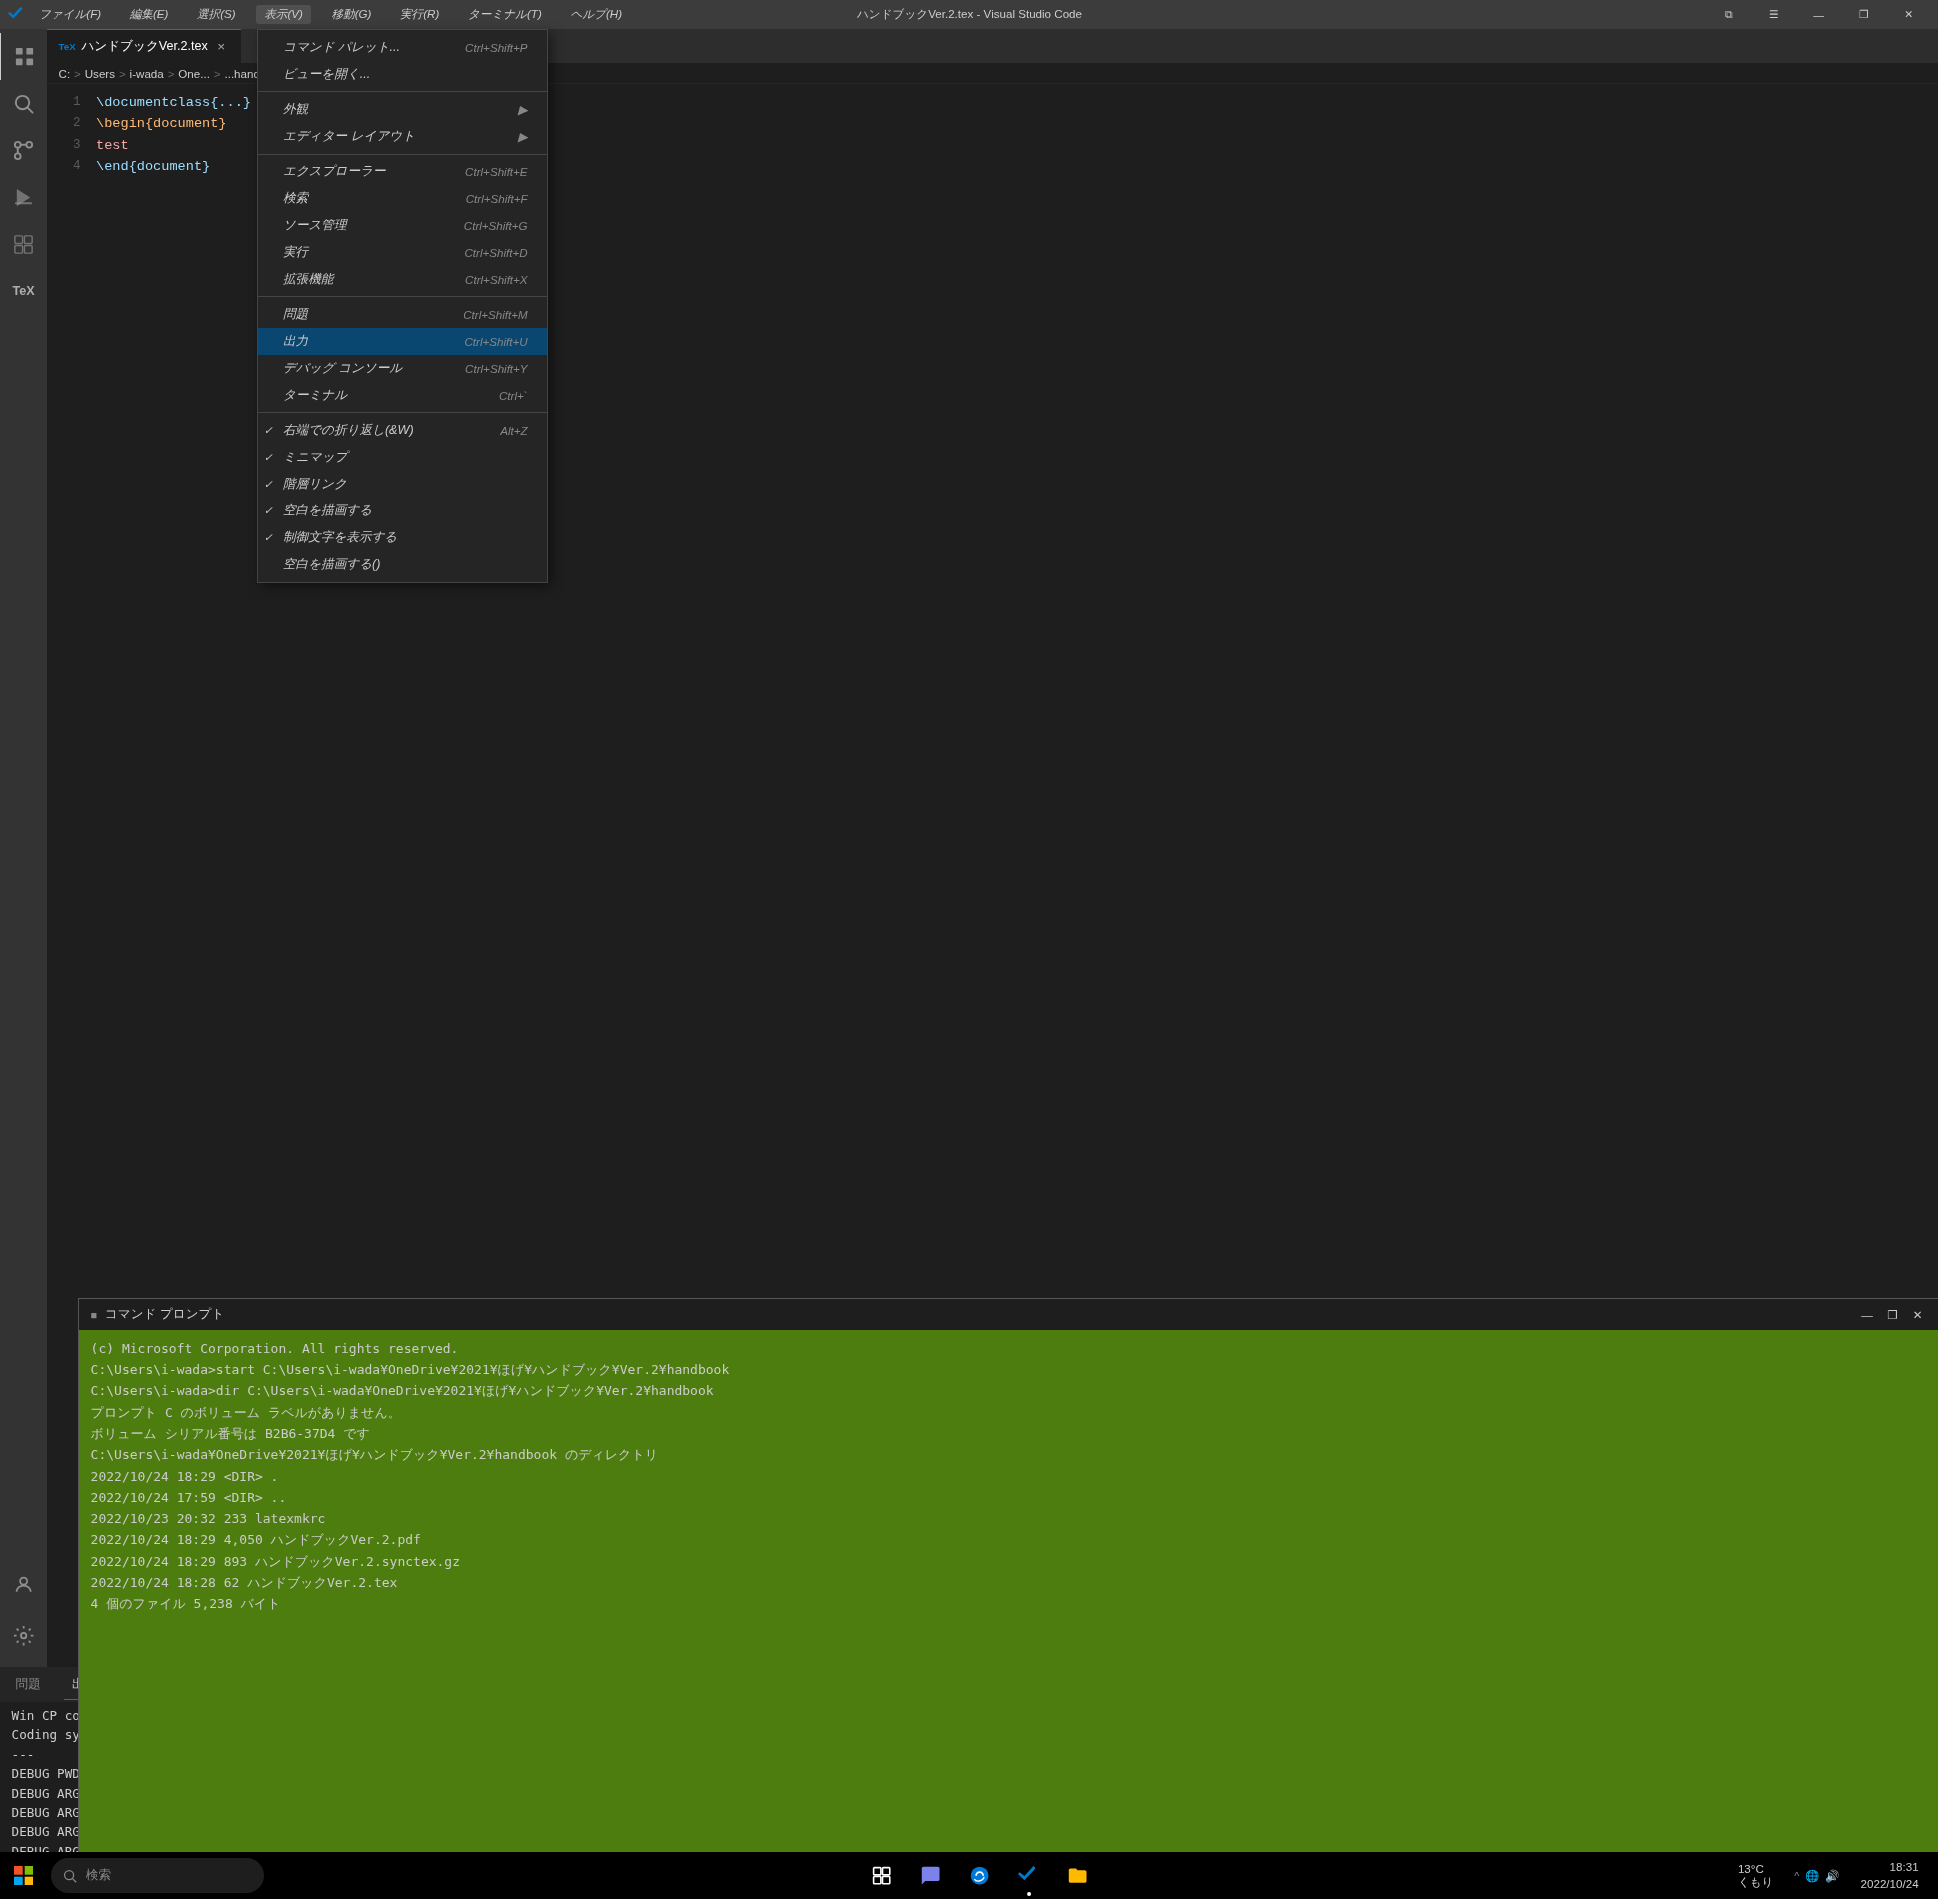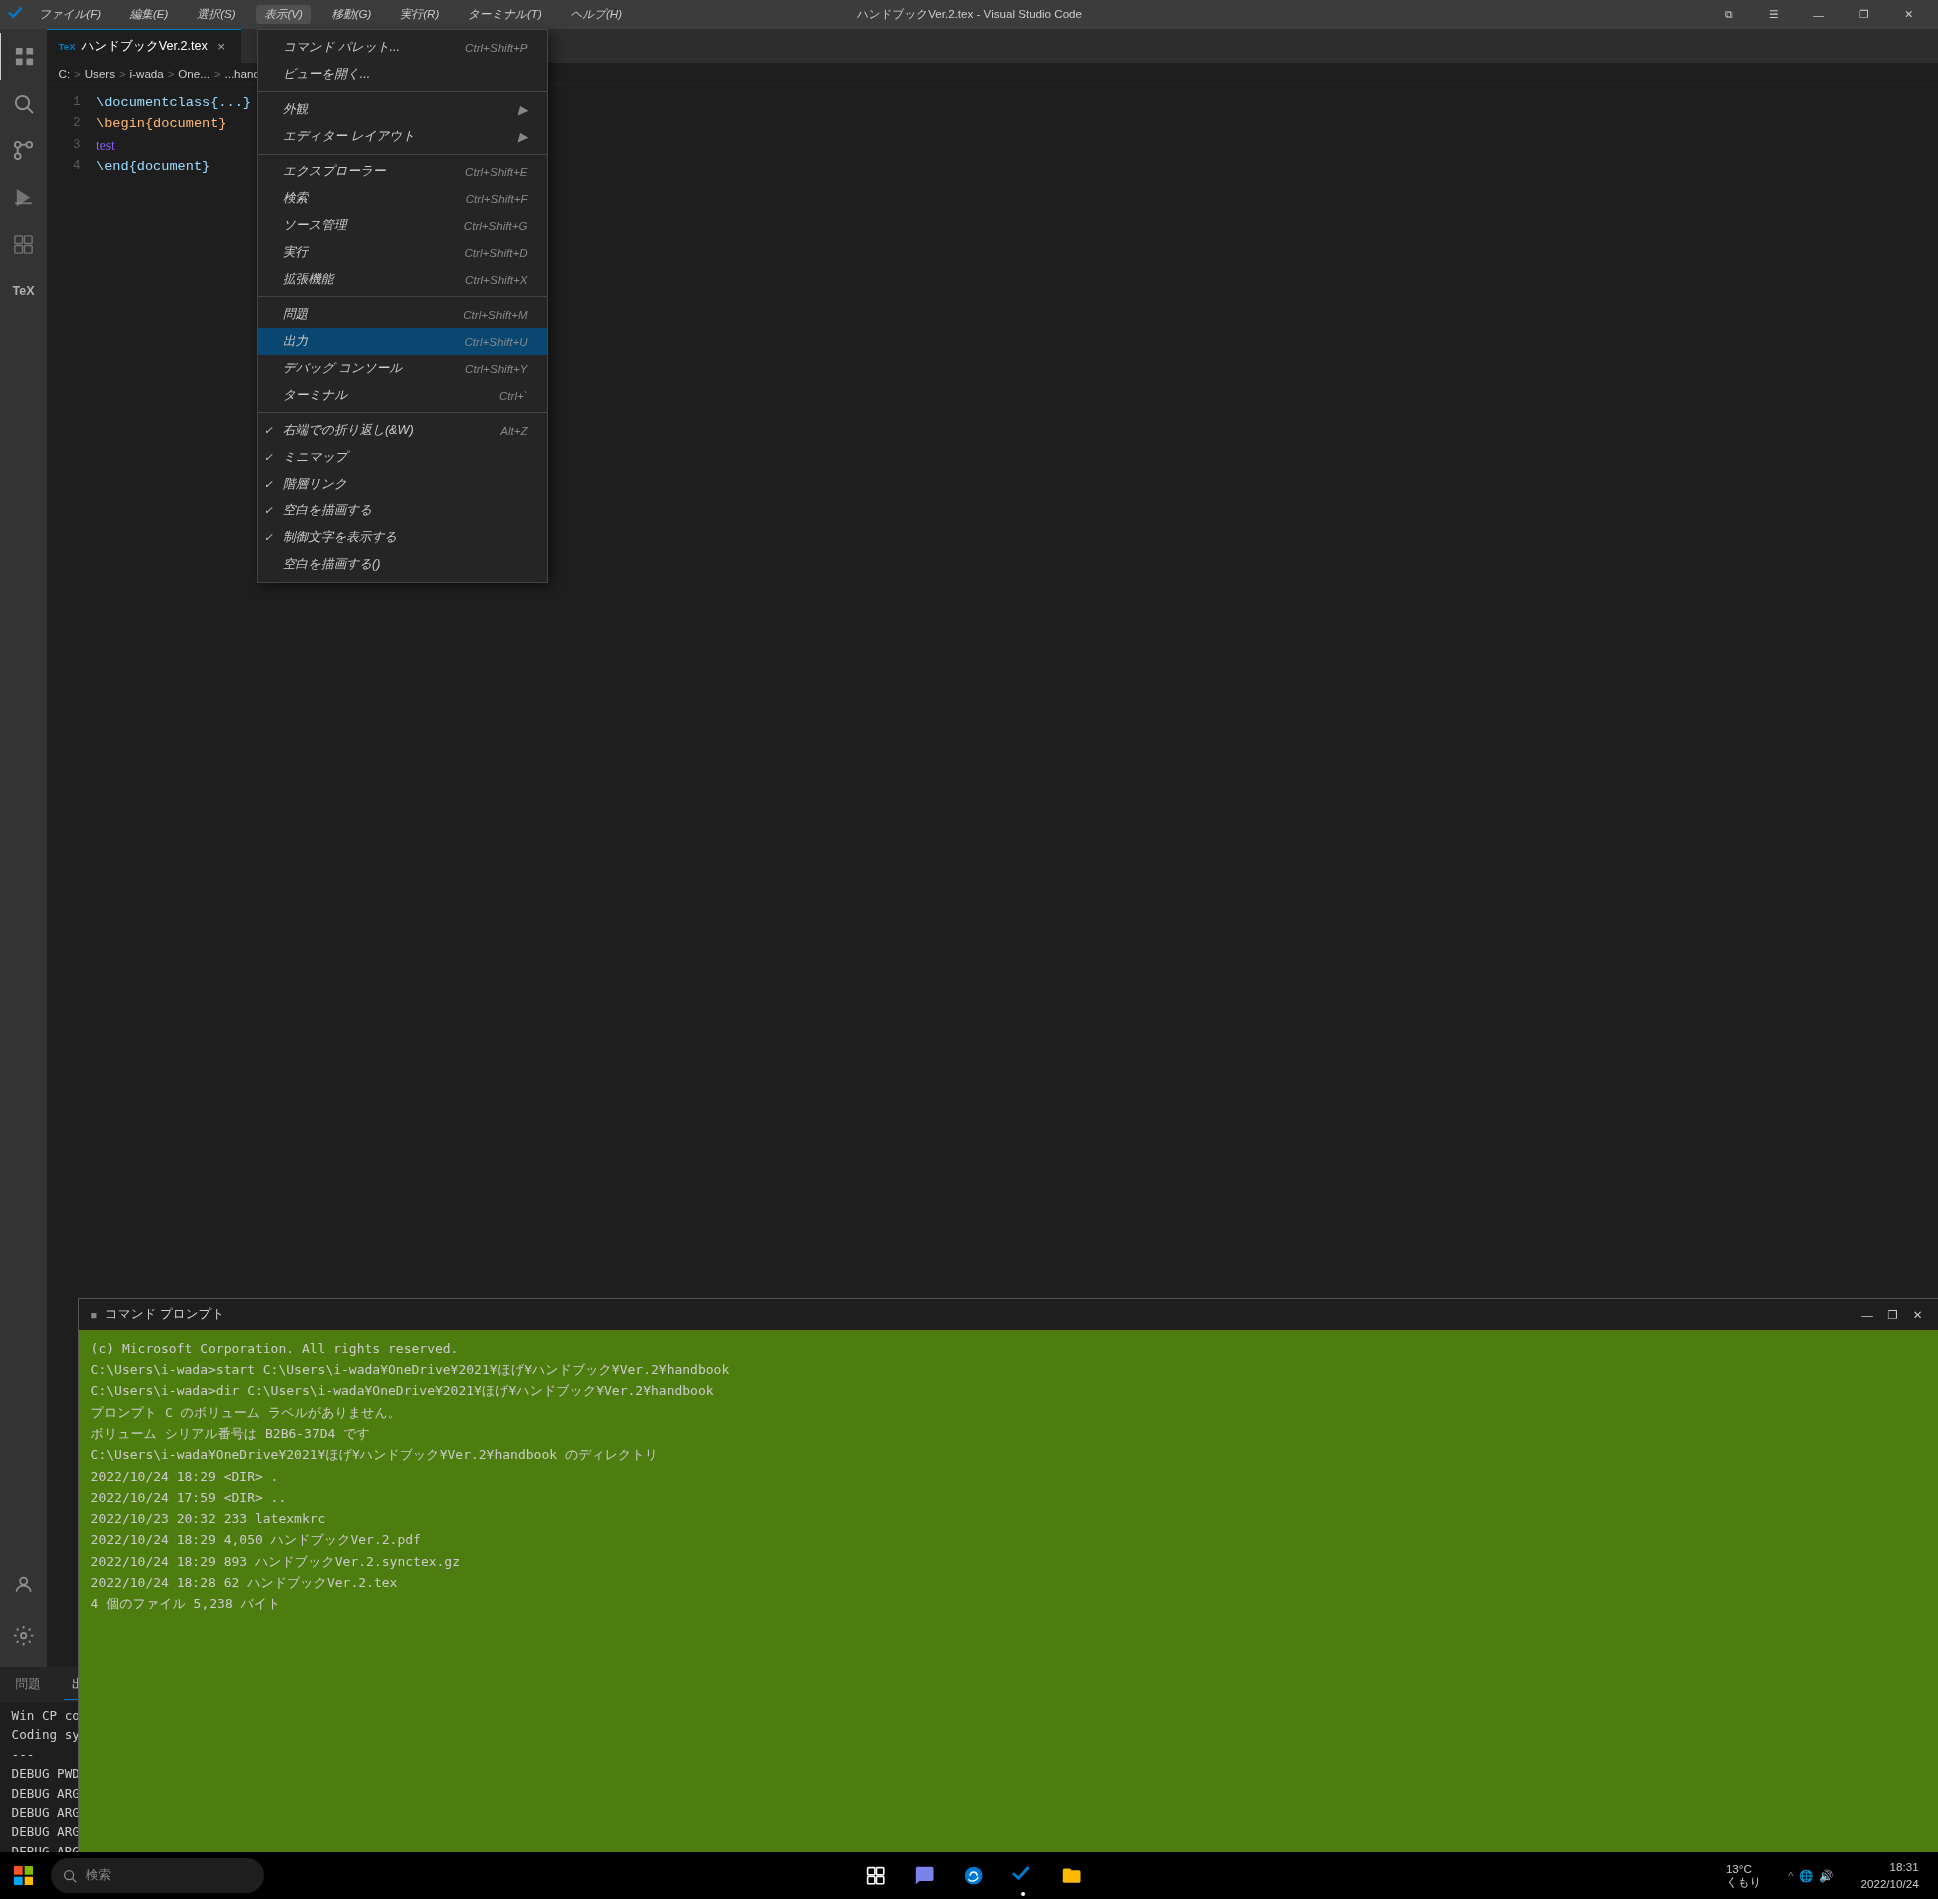--- a/index.html
+++ b/index.html
@@ -388,21 +388,21 @@
       left: 50%;
       transform: translateX(-50%);
       width: 3.9px;
       height: 3.9px;
       background: #ffffff;
       border-radius: 50%;
     }
     .taskbar-right {
       display: flex;
       align-items: center;
-      gap: 19px;
+      gap: 13px;
       padding-right: 11.6px;
       font-size: 11.6px;
       color: #cccccc;
       margin-left: 38px;
     }
     .taskbar-systray {
       display: flex;
       align-items: center;
       gap: 5.8px;
     }
@@ -535,21 +535,21 @@
       <div class="code-line">
         <span class="line-number">1</span>
         <span class="line-content" style="color:#9cdcfe;">\documentclass{...}</span>
       </div>
       <div class="code-line">
         <span class="line-number">2</span>
         <span class="line-content" style="color:#fdba74;">\begin{document}</span>
       </div>
       <div class="code-line">
         <span class="line-number">3</span>
-        <span class="line-content" style="color:#8b5cf6;font-family:Liberation Serif, serif;">test</span>
+        <span class="line-content" style="color:#fca5a5;">test</span>
       </div>
       <div class="code-line">
         <span class="line-number">4</span>
         <span class="line-content" style="color:#9cdcfe;">\end{document}</span>
       </div>
     </div>
   </div>
 </div>
 
 <div class="panel-area">

